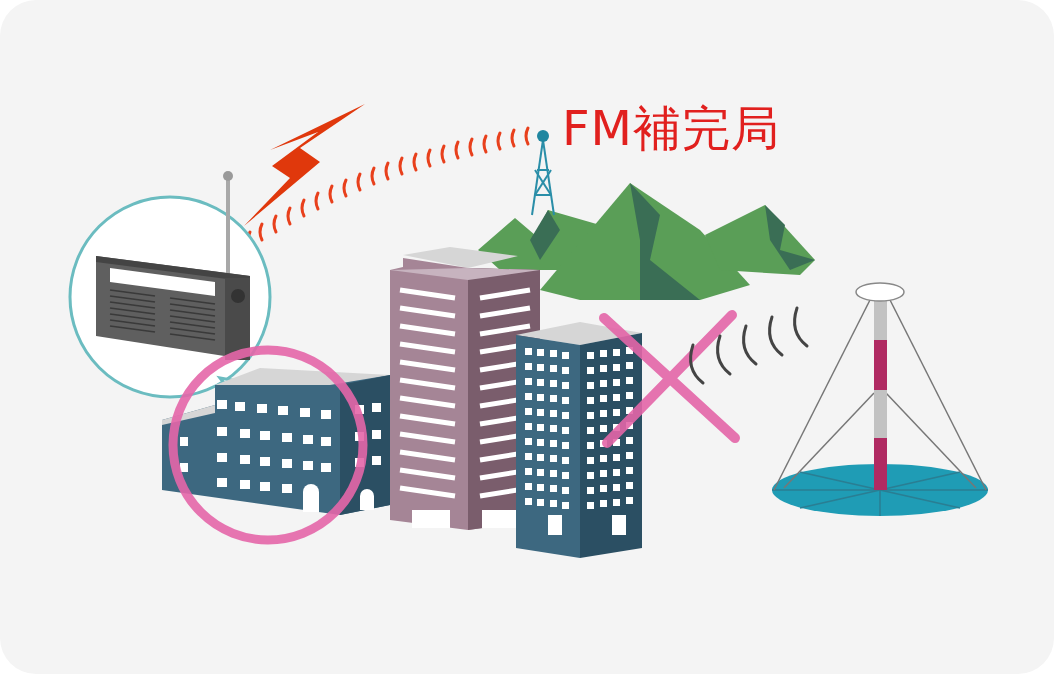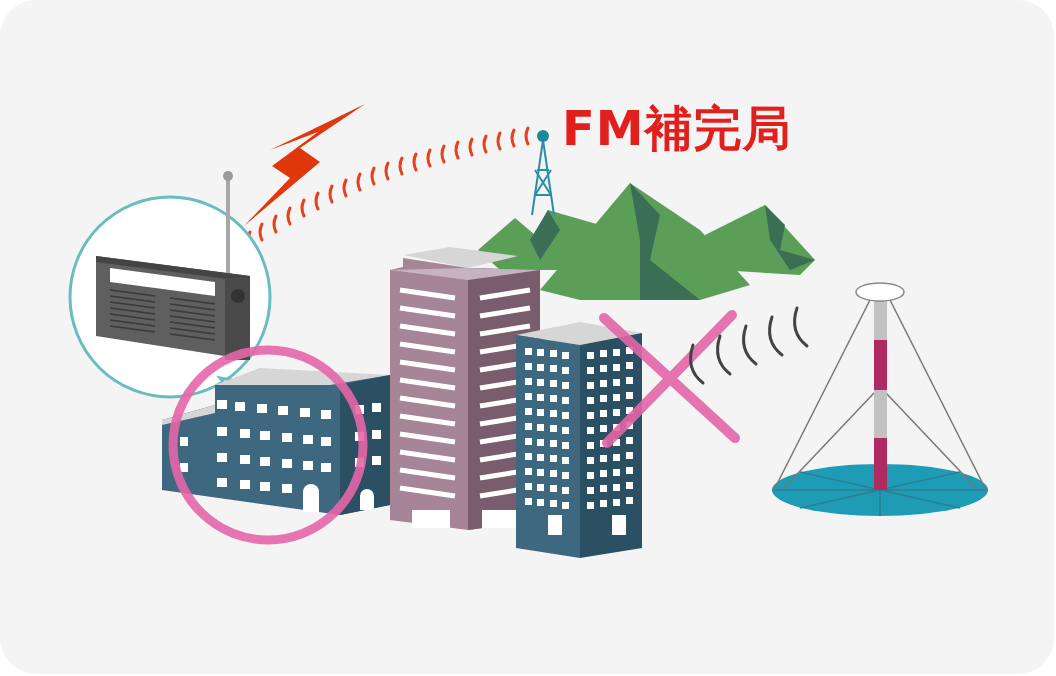--- a/index.html
+++ b/index.html
@@ -1,19 +1,19 @@
 <!DOCTYPE html>
 <html><head>
 <meta charset="utf-8">
 <style>
   html,body{margin:0;padding:0;background:#ffffff;}
   body{width:1056px;height:676px;overflow:hidden;position:relative;font-family:"DejaVu Sans","Liberation Sans",sans-serif;}
   .card{position:absolute;left:0;top:0;width:1054px;height:674px;background:#f4f4f4;border-radius:36px;overflow:hidden;}
   .scene{position:absolute;left:0;top:0;width:1056px;height:676px;}
-  .title{position:absolute;left:562px;top:96px;font-size:48px;font-weight:bold;color:#e1201e;letter-spacing:1px;line-height:64px;white-space:nowrap;}
+  .title{position:absolute;left:562px;top:96px;font-size:48px;font-weight:normal;color:#e1201e;letter-spacing:1px;line-height:64px;white-space:nowrap;}
 </style>
 </head>
 <body>
 
 <div class="card">
 <svg class="scene" viewBox="0 0 1056 676" xmlns="http://www.w3.org/2000/svg">
 
   <g>
     <polygon points="478,250 515,218 535,235 548,210 600,225 565,270 500,270" fill="#5a9e57"></polygon>
     <polygon points="548,210 560,230 540,260 530,240" fill="#3a6e55"></polygon>

